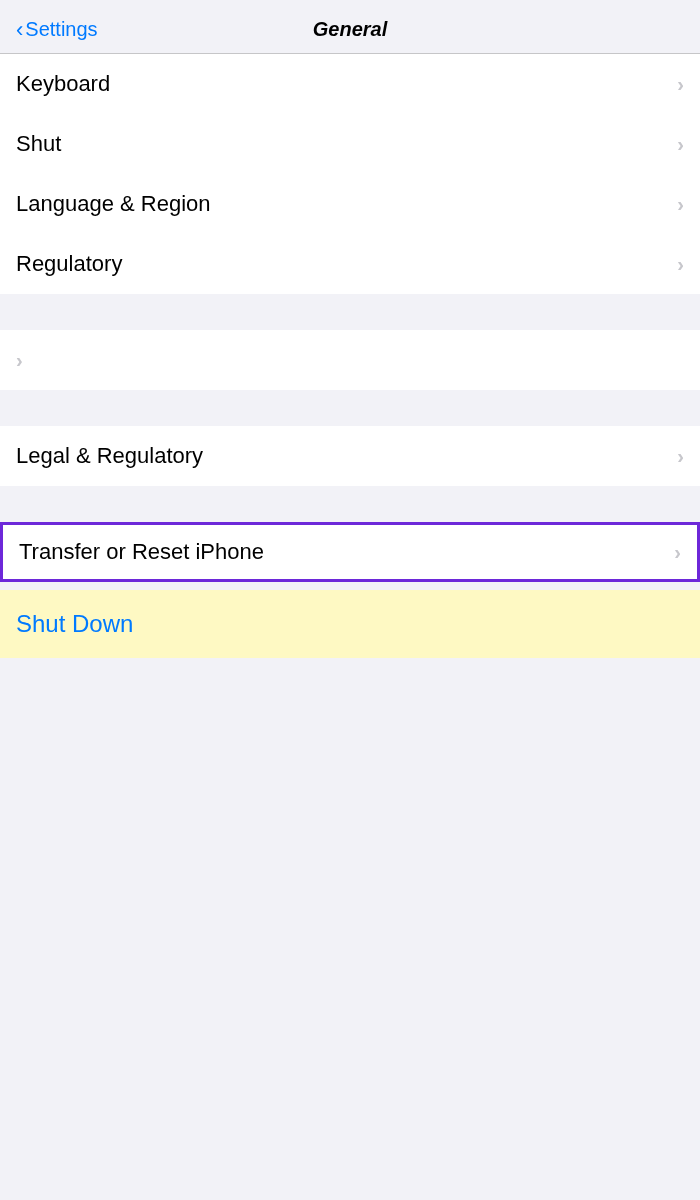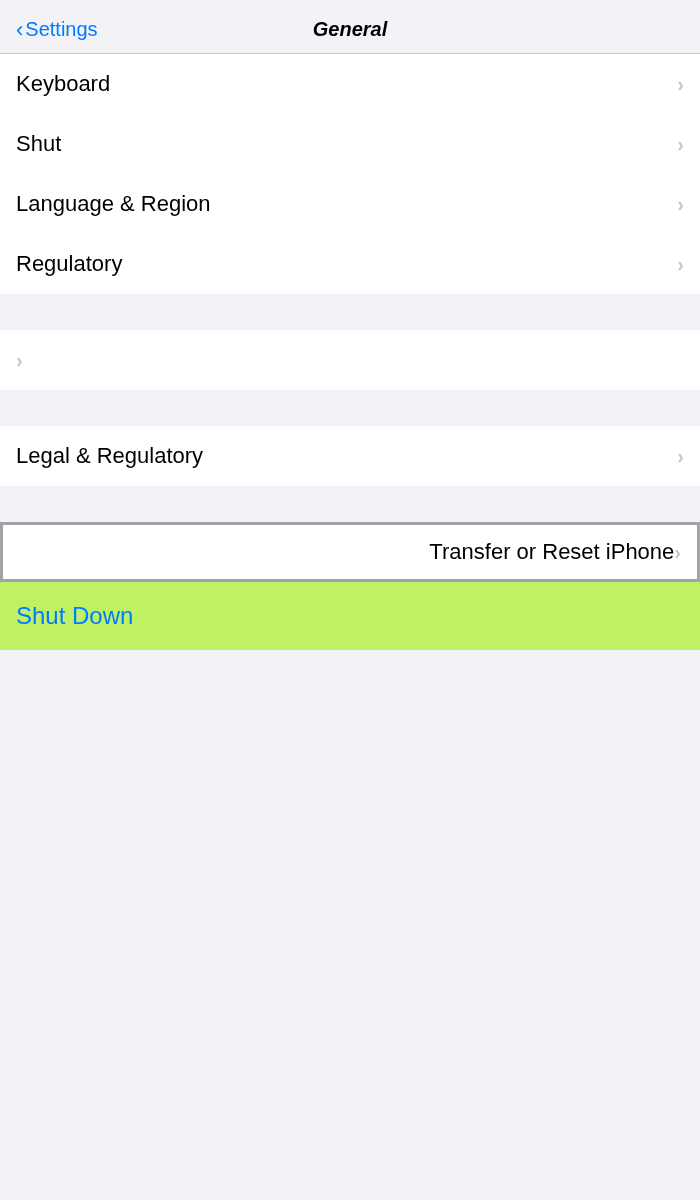--- a/index.html
+++ b/index.html
@@ -94,33 +94,33 @@
     }
 
     .section-separator {
       height: 36px;
       background-color: #f2f2f7;
     }
 
     .transfer-reset-row {
       display: flex;
       align-items: center;
-      justify-content: flex-end;
+      justify-content: space-between;
       padding: 0 16px;
       min-height: 60px;
       background-color: #fff;
       cursor: pointer;
       position: relative;
-      border: 3px solid #a3a3a3;
+      border: 3px solid #6d28d9;
     }
 
     .shutdown-section {
-      margin-top: 0;
+      margin-top: 8px;
       padding: 20px 16px;
-      background-color: #bef264;
+      background-color: #fef9c3;
     }
 
     .shutdown-button {
       font-size: 24px;
       color: #007aff;
       font-weight: 400;
       cursor: pointer;
       background: none;
       border: none;
       padding: 0;

